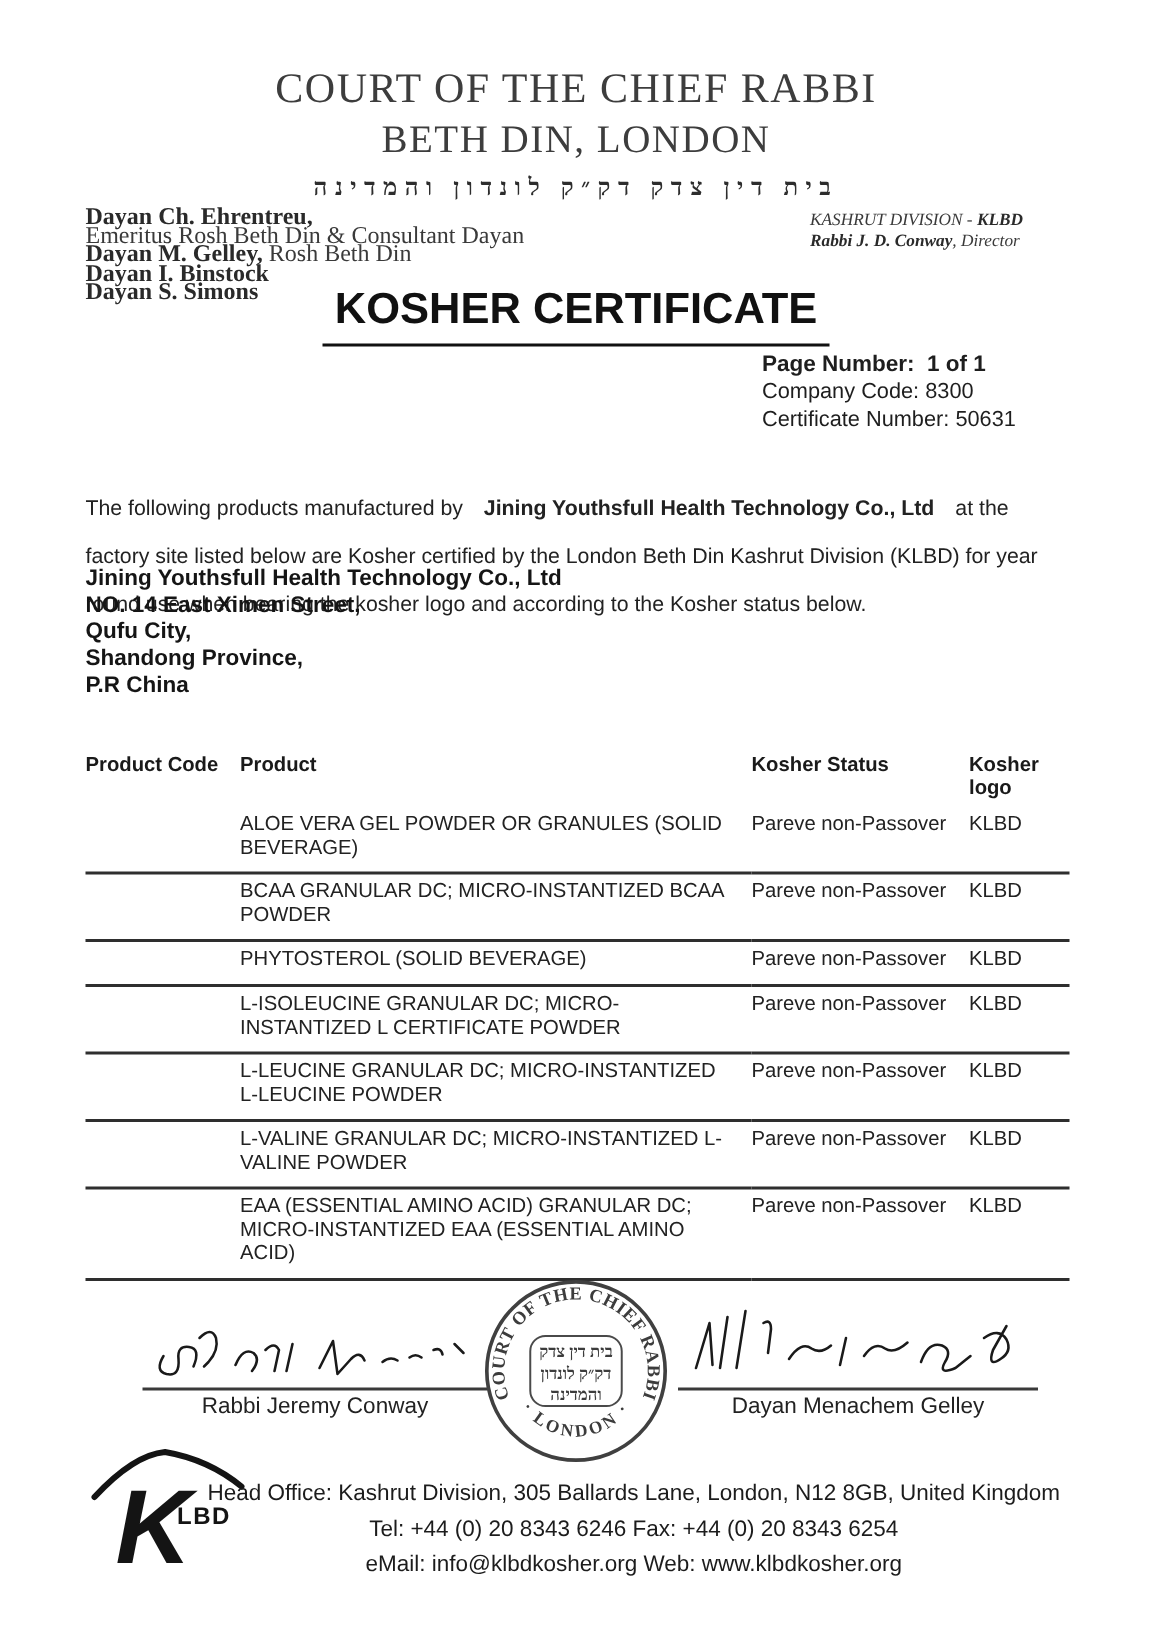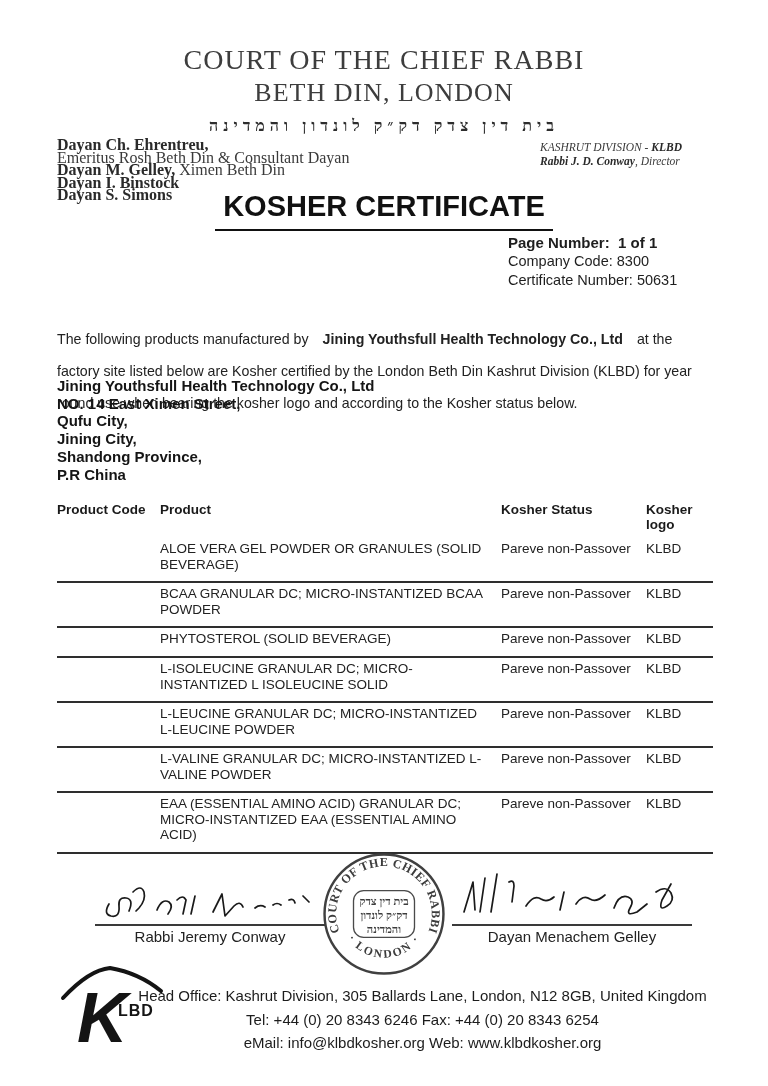--- a/index.html
+++ b/index.html
@@ -104,21 +104,21 @@
 
   <div class="court-head">
     <div class="court-line1">COURT OF THE CHIEF RABBI</div>
     <div class="court-line2">BETH DIN, LONDON</div>
     <div class="hebrew-line">בית דין צדק דק״ק לונדון והמדינה</div>
   </div>
 
   <div class="officials-left">
     <div><b>Dayan Ch. Ehrentreu,</b><span></span></div>
     <div><b></b><span>Emeritus Rosh Beth Din &amp; Consultant Dayan</span></div>
-    <div><b>Dayan M. Gelley,</b><span> Ximen Beth Din</span></div>
+    <div><b>Dayan M. Gelley,</b><span> Rosh Beth Din</span></div>
     <div><b>Dayan I. Binstock</b><span></span></div>
     <div><b>Dayan S. Simons</b><span></span></div>
   </div>
 
   <div class="officials-right">
     <div><span>KASHRUT DIVISION - </span><b>KLBD</b></div>
     <div><b>Rabbi J. D. Conway</b><span>, Director</span></div>
   </div>
 
   <div class="cert-title-wrap">
@@ -130,21 +130,20 @@
     <div>Company Code: 8300</div>
     <div>Certificate Number: 50631</div>
   </div>
 
   <p class="intro"><span>The following products manufactured by</span><span class="company">Jining Youthsfull Health Technology Co., Ltd</span><span>at the factory site listed below are Kosher certified by the London Beth Din Kashrut Division (KLBD) for year round use when bearing the kosher logo and according to the Kosher status below.</span></p>
 
   <div class="address">
     <div>Jining Youthsfull Health Technology Co., Ltd</div>
     <div>NO. 14 East Ximen Street,</div>
     <div>Qufu City,</div>
-    <div>Jining City,</div>
     <div>Shandong Province,</div>
     <div>P.R China</div>
   </div>
 
   <table class="products">
     <colgroup>
         <col class="col-code">
         <col class="col-product">
         <col class="col-status">
         <col class="col-logo">
@@ -171,21 +170,21 @@
         <td>KLBD</td>
       </tr>
       <tr>
         <td class="pad-row"></td>
         <td>PHYTOSTEROL (SOLID BEVERAGE)</td>
         <td>Pareve non-Passover</td>
         <td>KLBD</td>
       </tr>
       <tr>
         <td class="pad-row"></td>
-        <td>L-ISOLEUCINE GRANULAR DC; MICRO-INSTANTIZED L ISOLEUCINE SOLID</td>
+        <td>L-ISOLEUCINE GRANULAR DC; MICRO-INSTANTIZED L CERTIFICATE POWDER</td>
         <td>Pareve non-Passover</td>
         <td>KLBD</td>
       </tr>
       <tr>
         <td class="pad-row"></td>
         <td>L-LEUCINE GRANULAR DC; MICRO-INSTANTIZED L-LEUCINE POWDER</td>
         <td>Pareve non-Passover</td>
         <td>KLBD</td>
       </tr>
       <tr>

